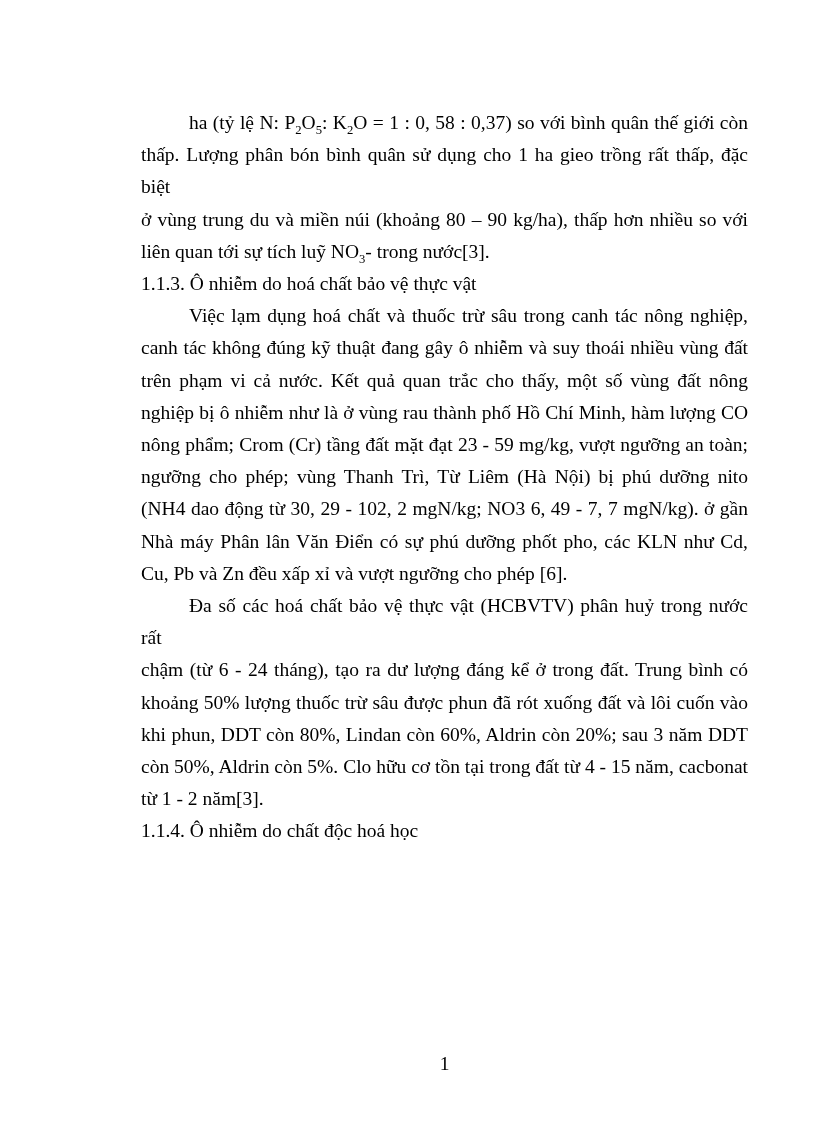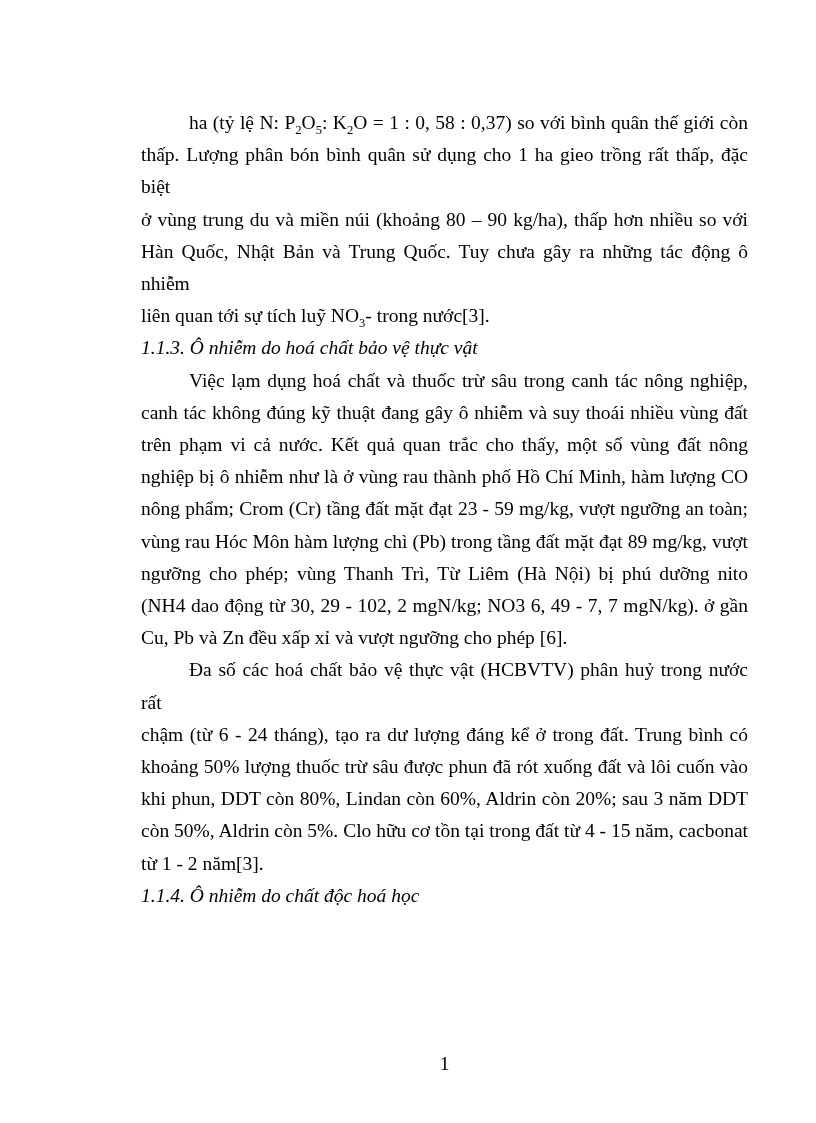--- a/index.html
+++ b/index.html
@@ -26,21 +26,20 @@
     text-align: justify;
     text-align-last: justify;
   }
   .line.last {
     text-align-last: left;
   }
   .line.indent {
     text-indent: 48px;
   }
   .line.heading {
-    font-style: italic;
     text-align: left;
     text-align-last: left;
   }
   sub, sup {
     font-size: 0.65em;
     line-height: 0;
   }
   .pagenum {
     position: absolute;
     left: 133px;
@@ -52,31 +51,30 @@
   }
 </style>
 </head>
 <body>
 
 <div class="page">
   <div class="doc" id="doc-body">
       <div class="line indent"><span>ha (tỷ lệ N: P</span><sub>2</sub><span>O</span><sub>5</sub><span>: K</span><sub>2</sub><span>O = 1 : 0, 58 : 0,37) so với bình quân thế giới còn</span></div>
       <div class="line"><span>thấp. Lượng phân bón bình quân sử dụng cho 1 ha gieo trồng rất thấp, đặc biệt</span></div>
       <div class="line"><span>ở vùng trung du và miền núi (khoảng 80 – 90 kg/ha), thấp hơn nhiều so với</span></div>
-      <div class="line"><span>Hàn Quốc, Nhật Bản và Trung Quốc. Tuy chưa gây ra những tác động ô nhiễm</span></div>
       <div class="line last"><span>liên quan tới sự tích luỹ NO</span><sub>3</sub><span>- trong nước[3].</span></div>
       <div class="line heading">1.1.3. Ô nhiễm do hoá chất bảo vệ thực vật</div>
       <div class="line indent"><span>Việc lạm dụng hoá chất và thuốc trừ sâu trong canh tác nông nghiệp,</span></div>
       <div class="line"><span>canh tác không đúng kỹ thuật đang gây ô nhiễm và suy thoái nhiều vùng đất</span></div>
       <div class="line"><span>trên phạm vi cả nước. Kết quả quan trắc cho thấy, một số vùng đất nông</span></div>
       <div class="line"><span>nghiệp bị ô nhiễm như là ở vùng rau thành phố Hồ Chí Minh, hàm lượng CO</span></div>
       <div class="line"><span>nông phẩm; Crom (Cr) tầng đất mặt đạt 23 - 59 mg/kg, vượt ngưỡng an toàn;</span></div>
-      <div class="line"><span>vùng rau Hóc Môn hàm lượng chì (Pb) trong tầng đất mặt đạt 89 mg/kg, vượt</span></div>
       <div class="line"><span>ngưỡng cho phép; vùng Thanh Trì, Từ Liêm (Hà Nội) bị phú dưỡng nito</span></div>
       <div class="line"><span>(NH4 dao động từ 30, 29 - 102, 2 mgN/kg; NO3 6, 49 - 7, 7 mgN/kg). ở gần</span></div>
+      <div class="line"><span>Nhà máy Phân lân Văn Điển có sự phú dưỡng phốt pho, các KLN như Cd,</span></div>
       <div class="line last"><span>Cu, Pb và Zn đều xấp xỉ và vượt ngưỡng cho phép [6].</span></div>
       <div class="line indent"><span>Đa số các hoá chất bảo vệ thực vật (HCBVTV) phân huỷ trong nước rất</span></div>
       <div class="line"><span>chậm (từ 6 - 24 tháng), tạo ra dư lượng đáng kể ở trong đất. Trung bình có</span></div>
       <div class="line"><span>khoảng 50% lượng thuốc trừ sâu được phun đã rót xuống đất và lôi cuốn vào</span></div>
       <div class="line"><span>khi phun, DDT còn 80%, Lindan còn 60%, Aldrin còn 20%; sau 3 năm DDT</span></div>
       <div class="line"><span>còn 50%, Aldrin còn 5%. Clo hữu cơ tồn tại trong đất từ 4 - 15 năm, cacbonat</span></div>
       <div class="line last"><span>từ 1 - 2 năm[3].</span></div>
       <div class="line heading">1.1.4. Ô nhiễm do chất độc hoá học</div>
     </div>
   <div class="pagenum">1</div>

